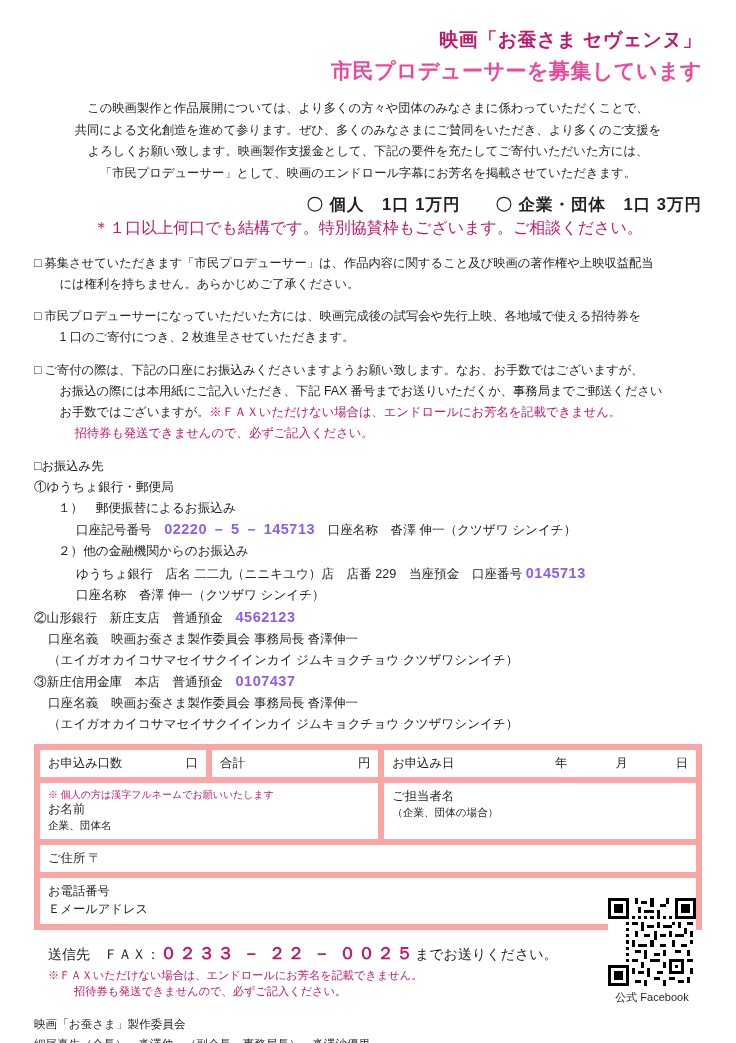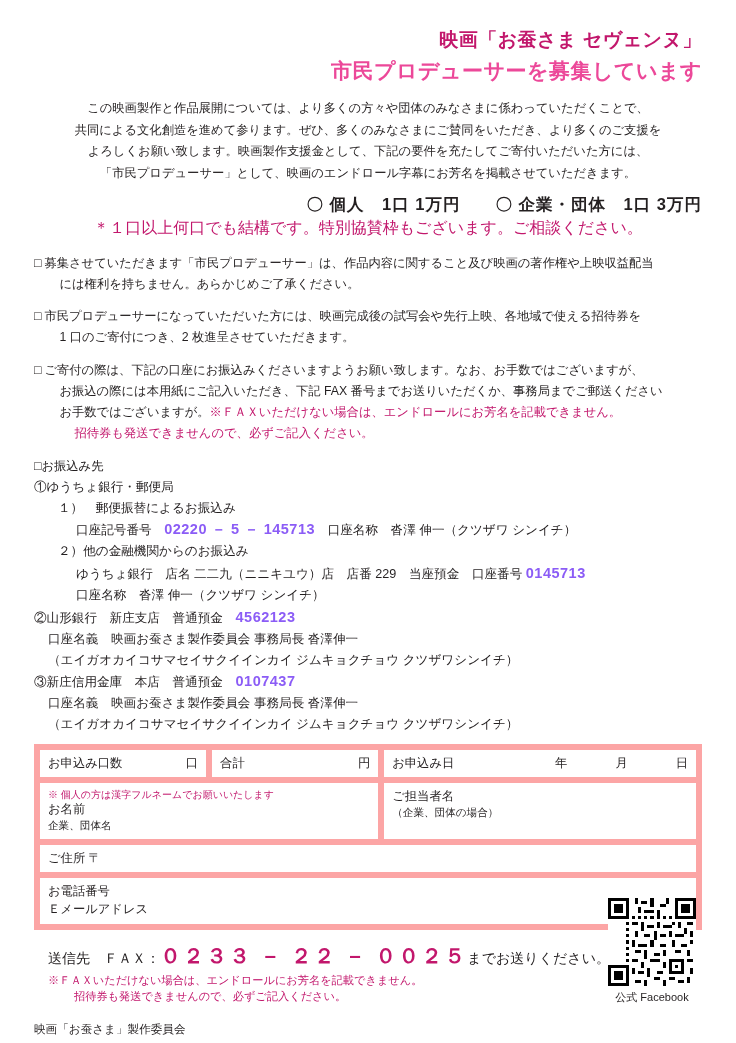--- a/index.html
+++ b/index.html
@@ -142,21 +142,21 @@
   
   .fax-line {
     font-size: 14px;
     margin: 12px 0 2px 0;
     padding-left: 14px;
     white-space: nowrap;
   }
   .fax-num {
     color: #c2176c;
     font-weight: bold;
-    font-size: 21px;
+    font-size: 17px;
     letter-spacing: 2px;
   }
   .fax-note {
     font-size: 11.2px;
     color: #c2176c;
     padding-left: 14px;
     line-height: 1.5;
   }
   .fax-note .ind { padding-left: 26px; display: block; }
 

